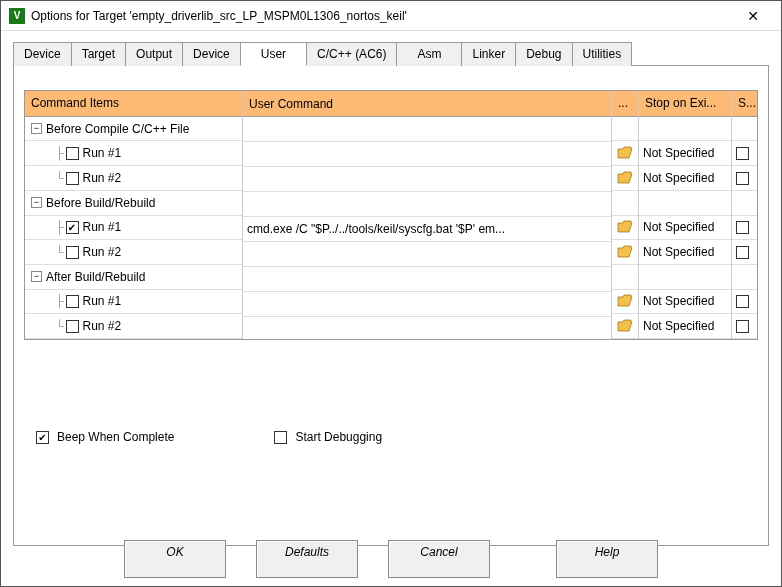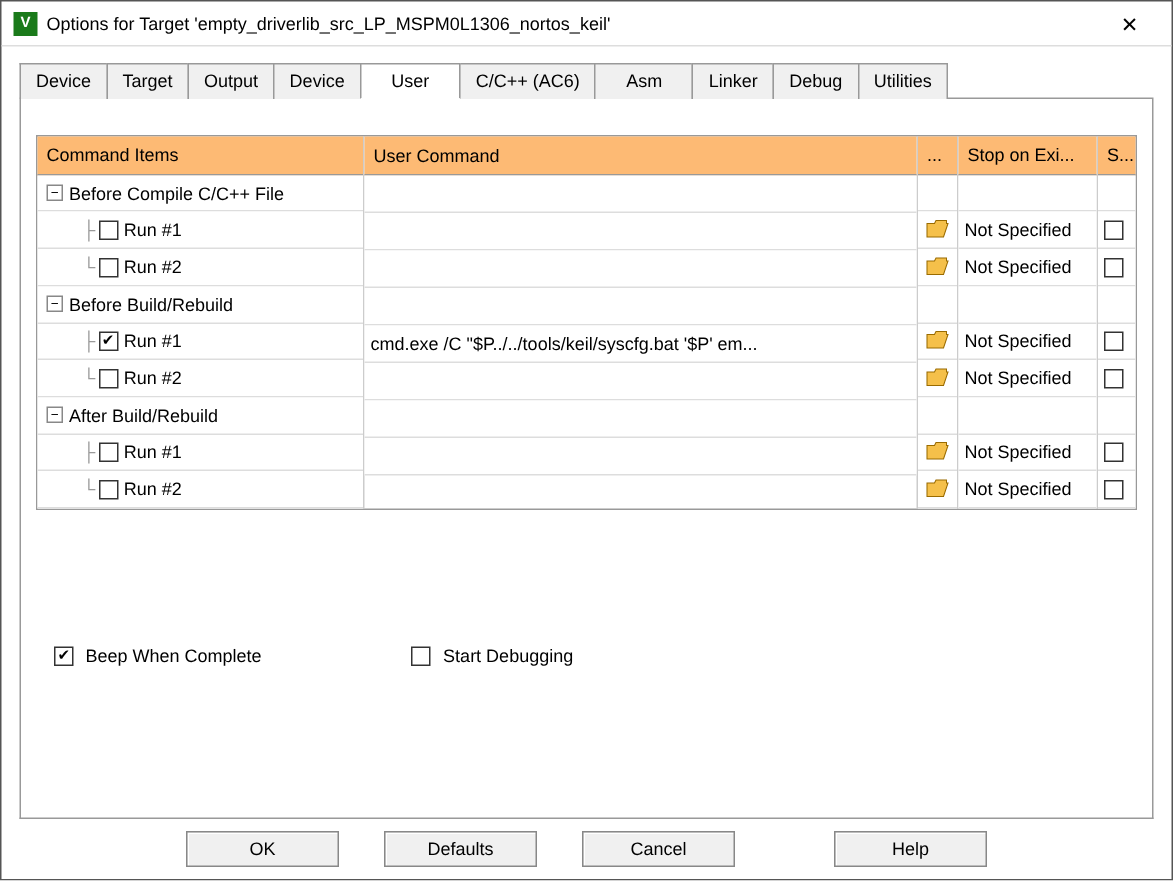--- a/index.html
+++ b/index.html
@@ -30,21 +30,21 @@
   .tree-line { color: #999; margin-right: 2px; }
   .expander { display: inline-flex; width: 11px; height: 11px; border: 1px solid #888; align-items: center; justify-content: center; font-size: 9px; line-height: 1; margin-right: 4px; cursor: default; }
   .chk { width: 13px; height: 13px; border: 1px solid #333; display: inline-flex; align-items: center; justify-content: center; margin-right: 4px; font-size: 10px; background: #fff; cursor: default; }
   .folder-icon { width: 18px; height: 15px; display: inline-flex; align-items: center; justify-content: center; cursor: default; }
   .folder-icon svg { width: 16px; height: 14px; }
   .bottom-options { margin-top: 90px; padding-left: 12px; }
   .opt-row { margin-bottom: 10px; display: flex; align-items: center; }
   .opt-row .chk { margin-right: 8px; }
   .opt-spacer { display:inline-block; width: 100px; }
   .button-bar { position: absolute; bottom: 8px; left: 0; right: 0; display: flex; justify-content: center; gap: 30px; padding: 0 12px; }
-  .btn { width: 102px; height: 24px; border: 1px solid #888; background: #f0f0f0; box-shadow: 1px 1px 0 #fff inset; cursor: default; text-align: center; line-height: 22px; }
+  .btn { width: 102px; height: 38px; border: 1px solid #888; background: #f0f0f0; box-shadow: 1px 1px 0 #fff inset; cursor: default; text-align: center; line-height: 22px; font-style: italic; }
   .btn.help { margin-left: 36px; }
 </style>
 </head>
 <body>
 
 <div class="window">
 
   <div class="titlebar">
     <div class="title-icon">V</div>
     <div class="title-text">Options for Target 'empty_driverlib_src_LP_MSPM0L1306_nortos_keil'</div>

